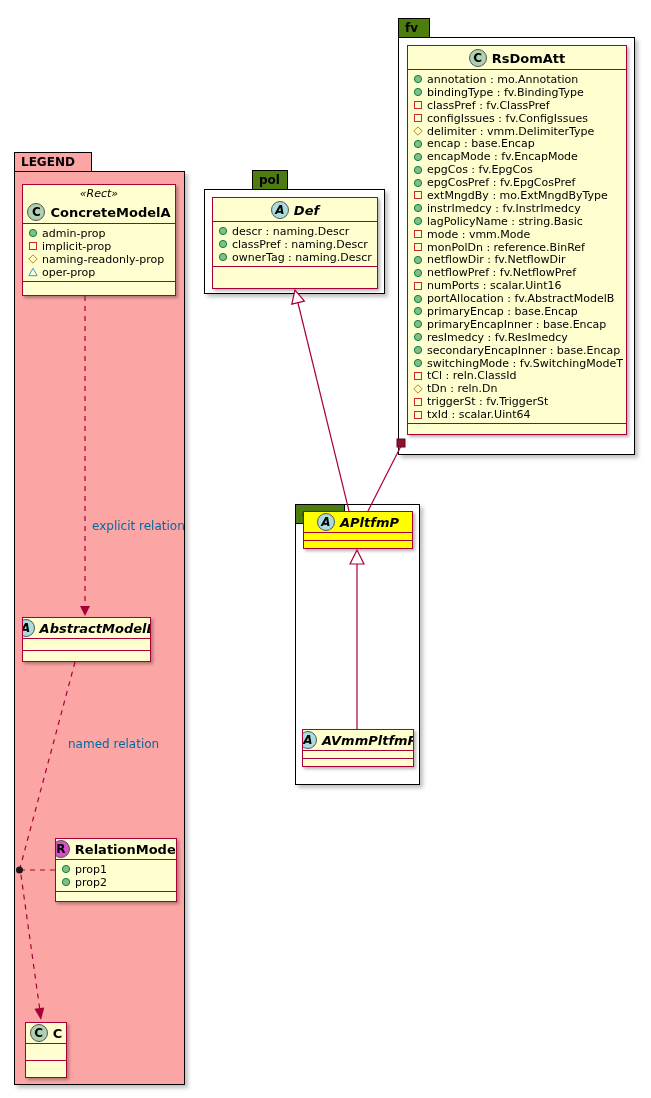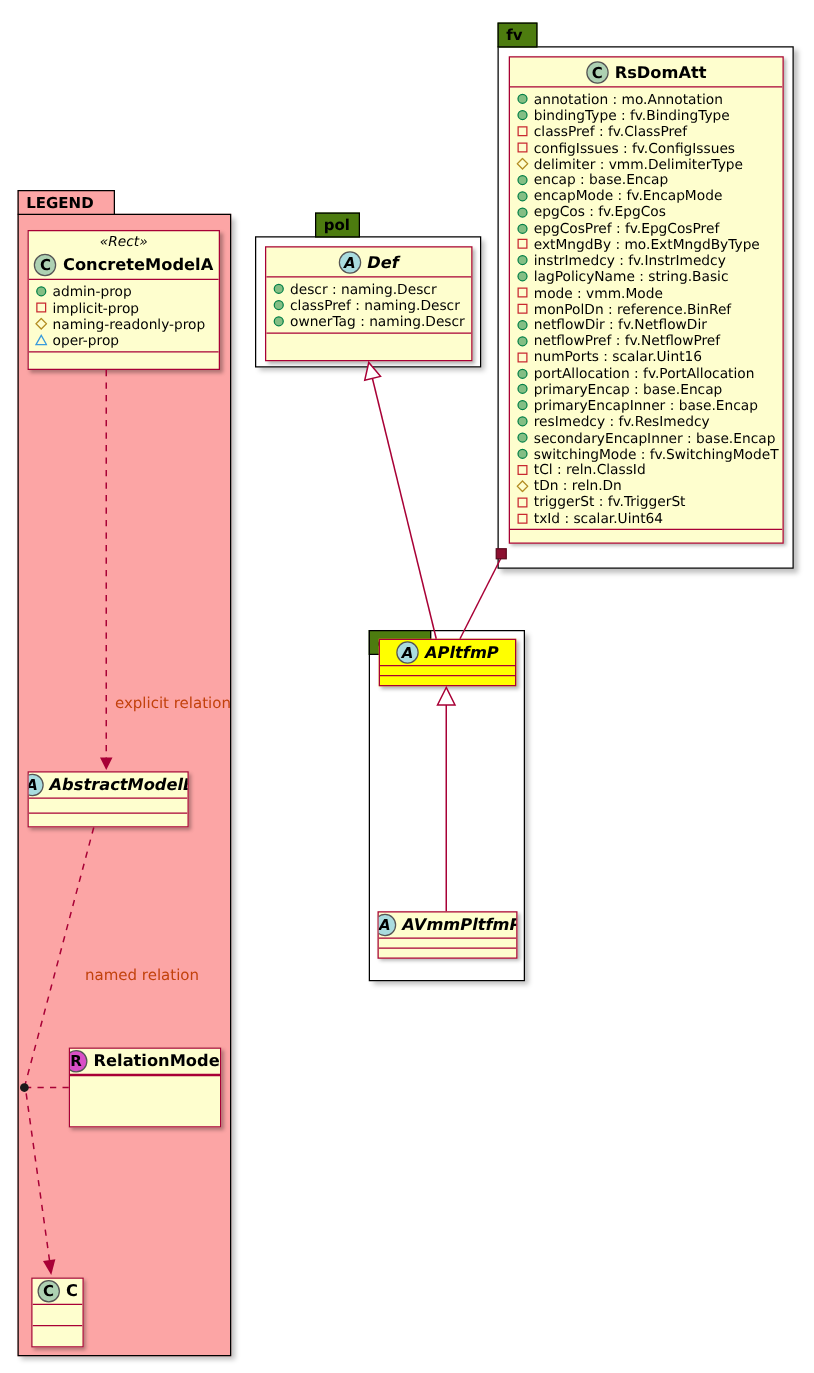--- a/index.html
+++ b/index.html
@@ -27,21 +27,21 @@
   .stereotype { text-align:center; font-size:11px; font-style:italic; padding-top:2px; }
   .sep { border-top:1px solid #A80036; }
   .attrs { padding:3px 4px 2px 5px; }
   .attr-row { display:flex; align-items:center; gap:4px; height:12.9px; white-space:nowrap; }
   .attr-text { font-size:11px; }
   .fi { display:flex; align-items:center; flex:0 0 10px; }
   .empty-sec { flex:1 1 5px; min-height:5px; }
 
   
   #edges { position:absolute; left:0; top:0; width:651px; height:1098px; z-index:4; pointer-events:none; }
-  .edge-label { position:absolute; font-size:12px; color:#c2410c; z-index:5; white-space:nowrap;margin-top:36px; }
+  .edge-label { position:absolute; font-size:12px; color:#0369a1; z-index:5; white-space:nowrap; }
 </style>
 </head>
 <body>
 
 <div id="canvas">
 
   <div class="pkg-tab pkg-gray" style="left:14px; top:152px; width:78px;">
     <span>LEGEND</span>
   </div>
   <div class="pkg-body pkg-gray" style="left:14px; top:170.5px; width:171px; height:914px;"></div>
@@ -203,21 +203,21 @@
             </svg>
           </span>
           <span class="attr-text">numPorts : scalar.Uint16</span>
         </div>
         <div class="attr-row">
           <span class="fi">
             <svg width="10" height="10">
               <circle cx="5" cy="5" r="3.6" fill="#84BE84" stroke="#038048"></circle>
             </svg>
           </span>
-          <span class="attr-text">portAllocation : fv.PortAllocation</span>
+          <span class="attr-text">portAllocation : fv.AbstractModelB</span>
         </div>
         <div class="attr-row">
           <span class="fi">
             <svg width="10" height="10">
               <circle cx="5" cy="5" r="3.6" fill="#84BE84" stroke="#038048"></circle>
             </svg>
           </span>
           <span class="attr-text">primaryEncap : base.Encap</span>
         </div>
         <div class="attr-row">
@@ -402,20 +402,38 @@
     <div class="sep"></div>
     <div class="empty-sec"></div>
   </div>
 
   <div class="uml-class compact" style="left:55px; top:838px; width:122px; height:64px;">
     <div class="cls-header">
       <span class="spot" style="background: rgb(217, 79, 198);">R</span>
       <span class="cls-name">RelationModel</span>
     </div>
     <div class="sep"></div>
+    <div class="attrs">
+        <div class="attr-row">
+          <span class="fi">
+            <svg width="10" height="10">
+              <circle cx="5" cy="5" r="3.6" fill="#84BE84" stroke="#038048"></circle>
+            </svg>
+          </span>
+          <span class="attr-text">prop1</span>
+        </div>
+        <div class="attr-row">
+          <span class="fi">
+            <svg width="10" height="10">
+              <circle cx="5" cy="5" r="3.6" fill="#84BE84" stroke="#038048"></circle>
+            </svg>
+          </span>
+          <span class="attr-text">prop2</span>
+        </div>
+      </div>
     <div class="sep"></div>
     <div class="empty-sec"></div>
   </div>
 
   <div class="uml-class compact" style="left:25px; top:1022px; width:42px; height:56px;">
     <div class="cls-header">
       <span class="spot" style="background: rgb(173, 209, 178);">C</span>
       <span class="cls-name">C</span>
     </div>
     <div class="sep"></div>

